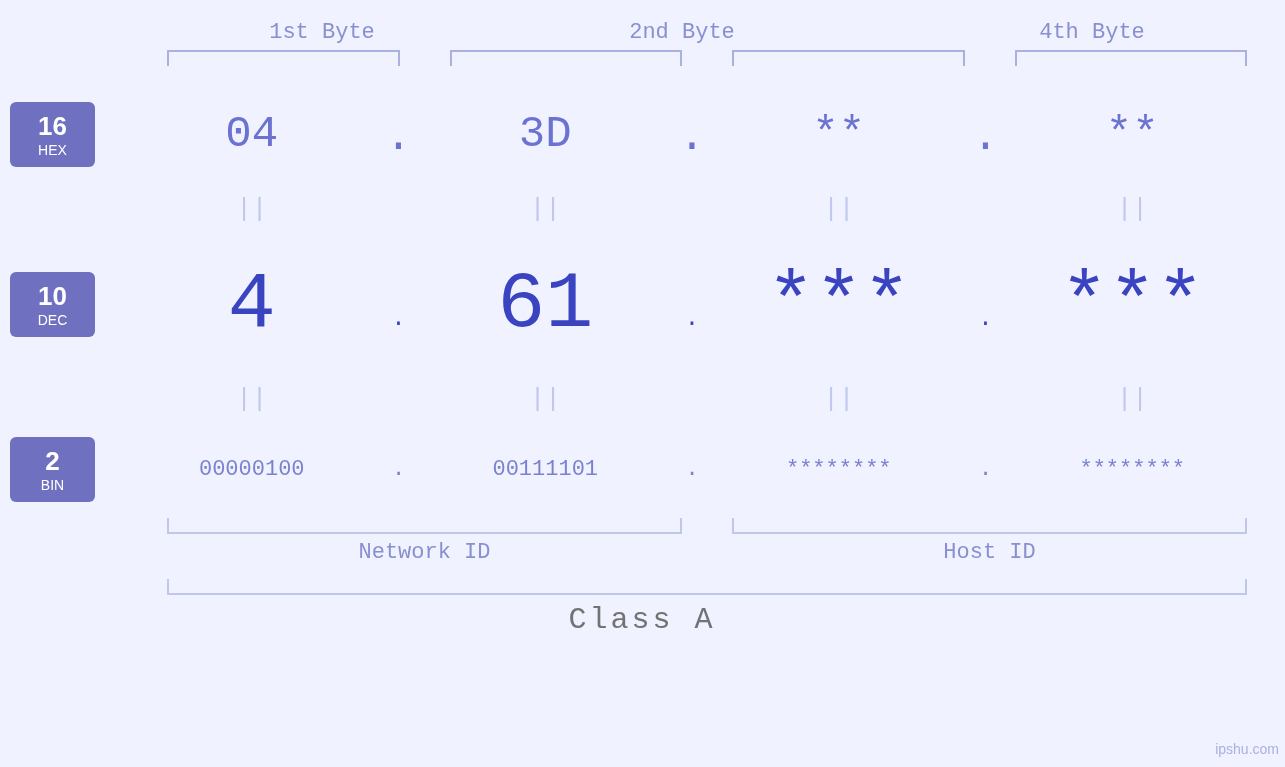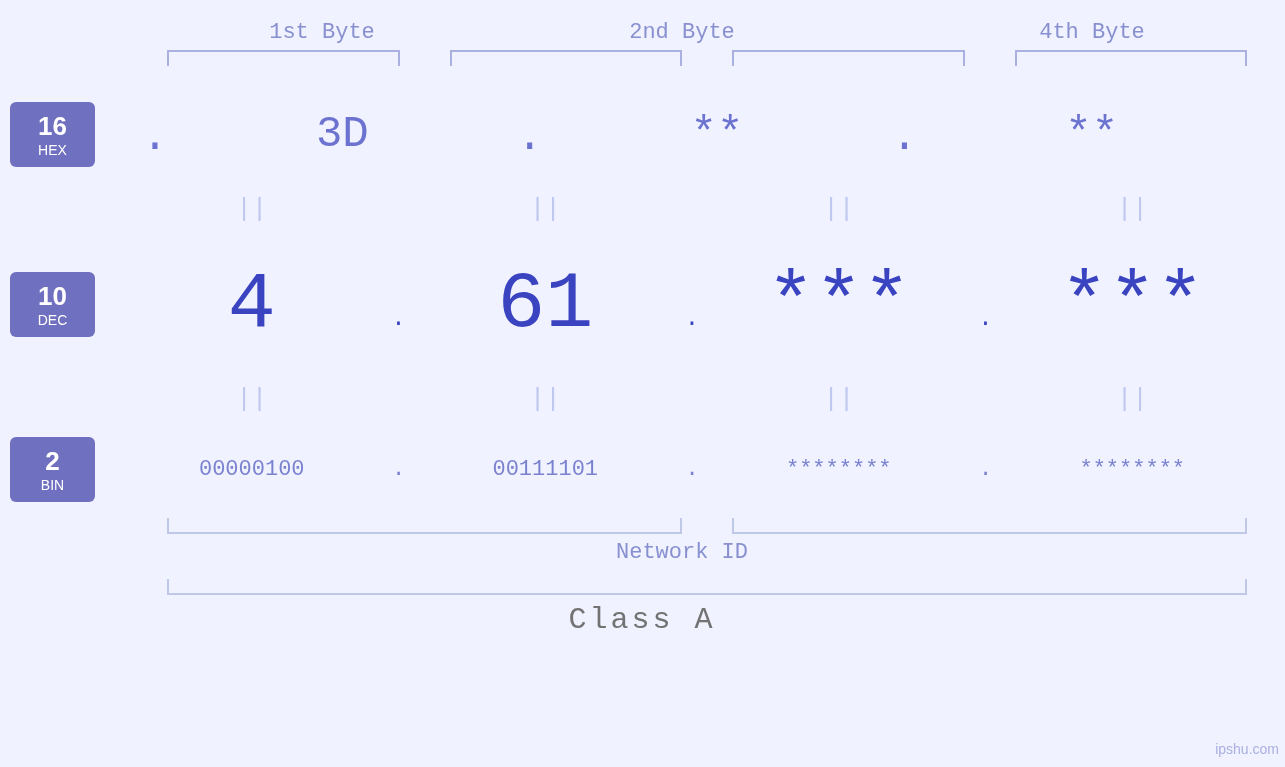--- a/index.html
+++ b/index.html
@@ -143,20 +143,23 @@
   </div>
 
   <div class="grid-row row-hex">
     <div class="left-col">
       <div class="base-badge">
         <span class="num">16</span>
         <span class="label">HEX</span>
       </div>
     </div>
     <div class="right-cols">
+      <div class="cell">
+          <span class="hex-text">04</span>
+        </div>
       <div class="cell-dot" style="width:50px; display:flex; align-items:center; justify-content:center;">
           <span class="dot-hex">.</span>
         </div>
       <div class="cell">
           <span class="hex-text">3D</span>
         </div>
       <div class="cell-dot" style="width:50px; display:flex; align-items:center; justify-content:center;">
           <span class="dot-hex">.</span>
         </div>
       <div class="cell">
@@ -292,20 +295,23 @@
       <div style="width:50px; height:16px; border-bottom:2px solid #c0c8e8;"></div>
       <div style="flex:1; height:16px; border-bottom:2px solid #c0c8e8; border-right:2px solid #c0c8e8; border-left:none;"></div>
     </div>
   </div>
 
   <div style="display:flex; width:1080px; margin-left:130px; margin-top:6px;">
     <div style="flex:2; text-align:center;">
       <span style="color:#8890d0; font-size:22px; font-family:'Courier New',monospace;">Network ID</span>
     </div>
     <div style="width:50px;"></div>
+    <div style="flex:2; text-align:center;">
+      <span style="color:#8890d0; font-size:22px; font-family:'Courier New',monospace;">Host ID</span>
+    </div>
   </div>
 
   <div style="width:1080px; margin-left:130px; margin-top:14px; height:16px; border-bottom:2px solid #c0c8e8; border-left:2px solid #c0c8e8; border-right:2px solid #c0c8e8;"></div>
 
   <div style="margin-top:8px;">
     <span style="color:#737373; font-size:30px; font-family:'Courier New',monospace; letter-spacing:3px;">Class A</span>
   </div>
 
   <div class="watermark">
     <span>ipshu.com</span>

